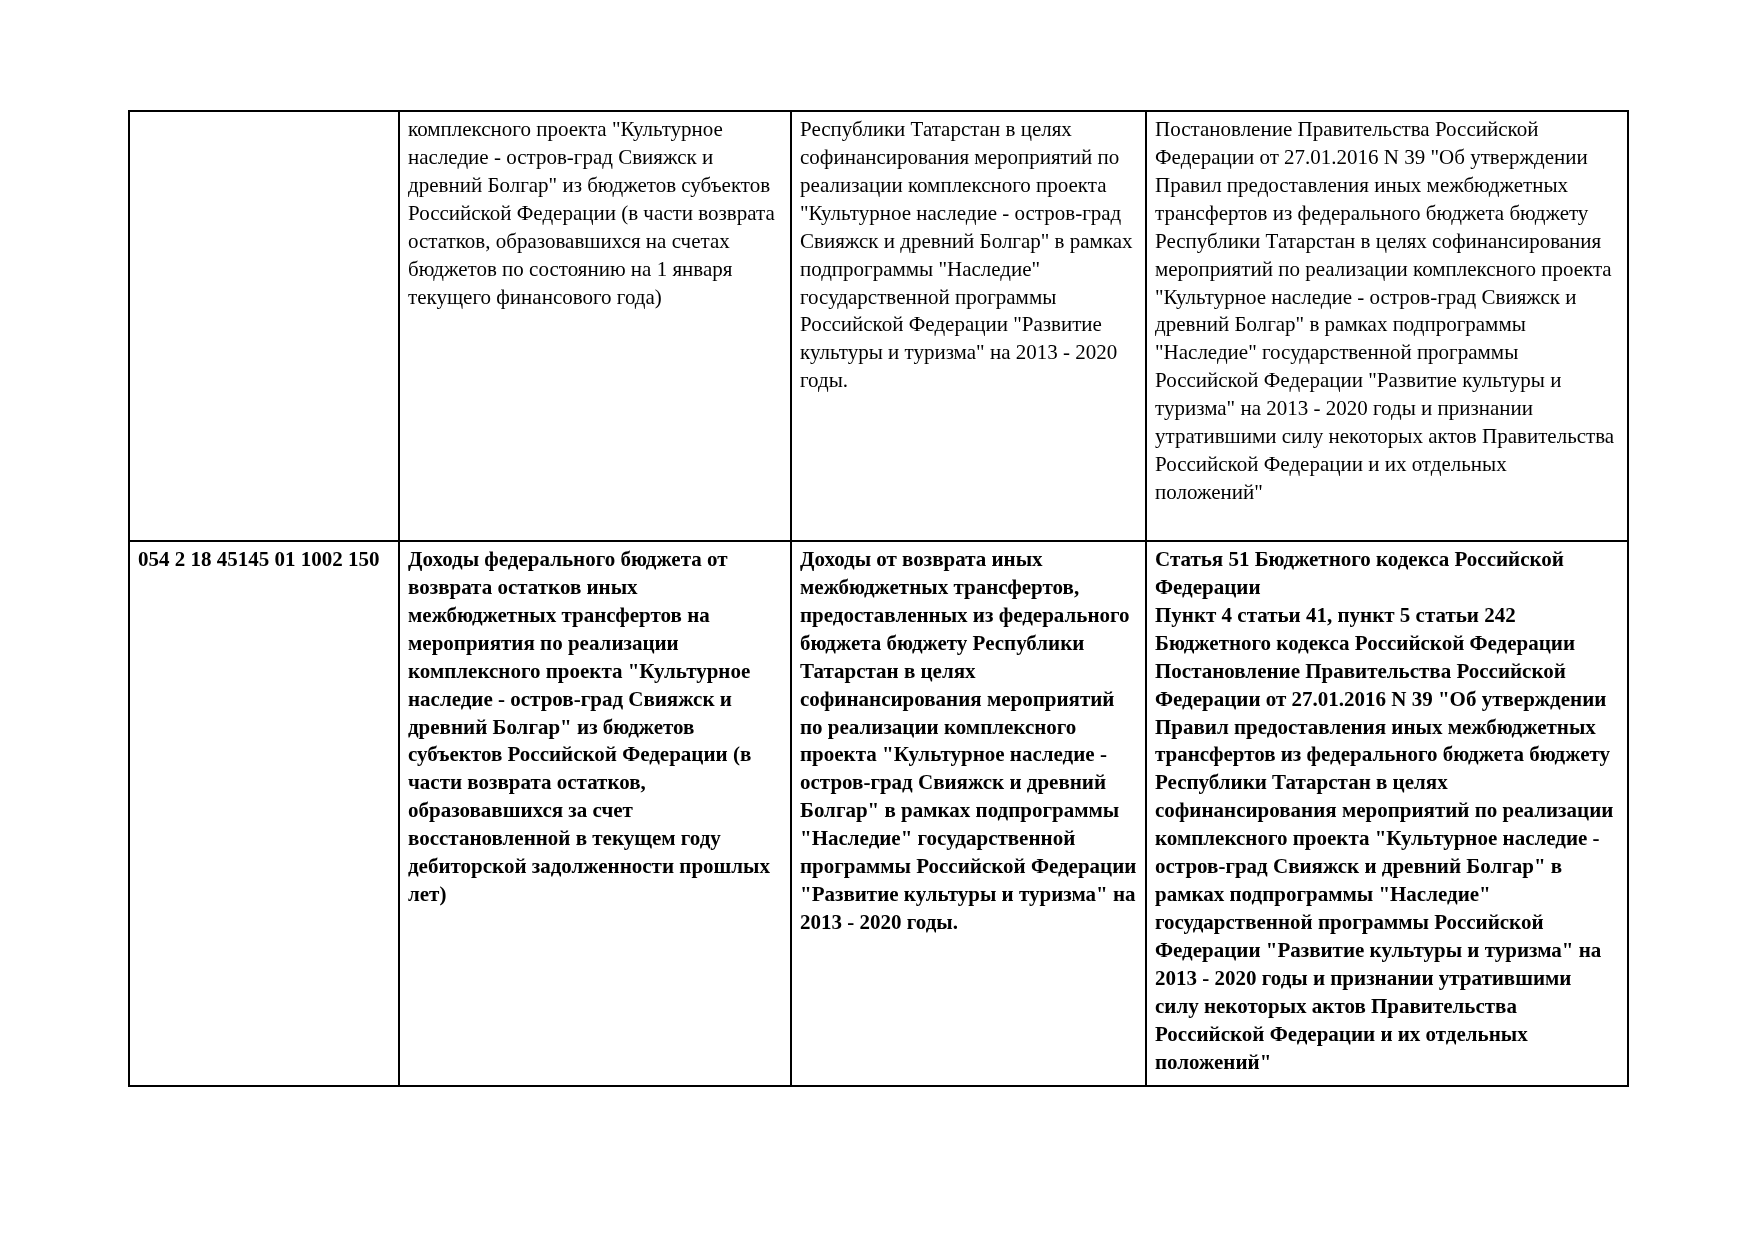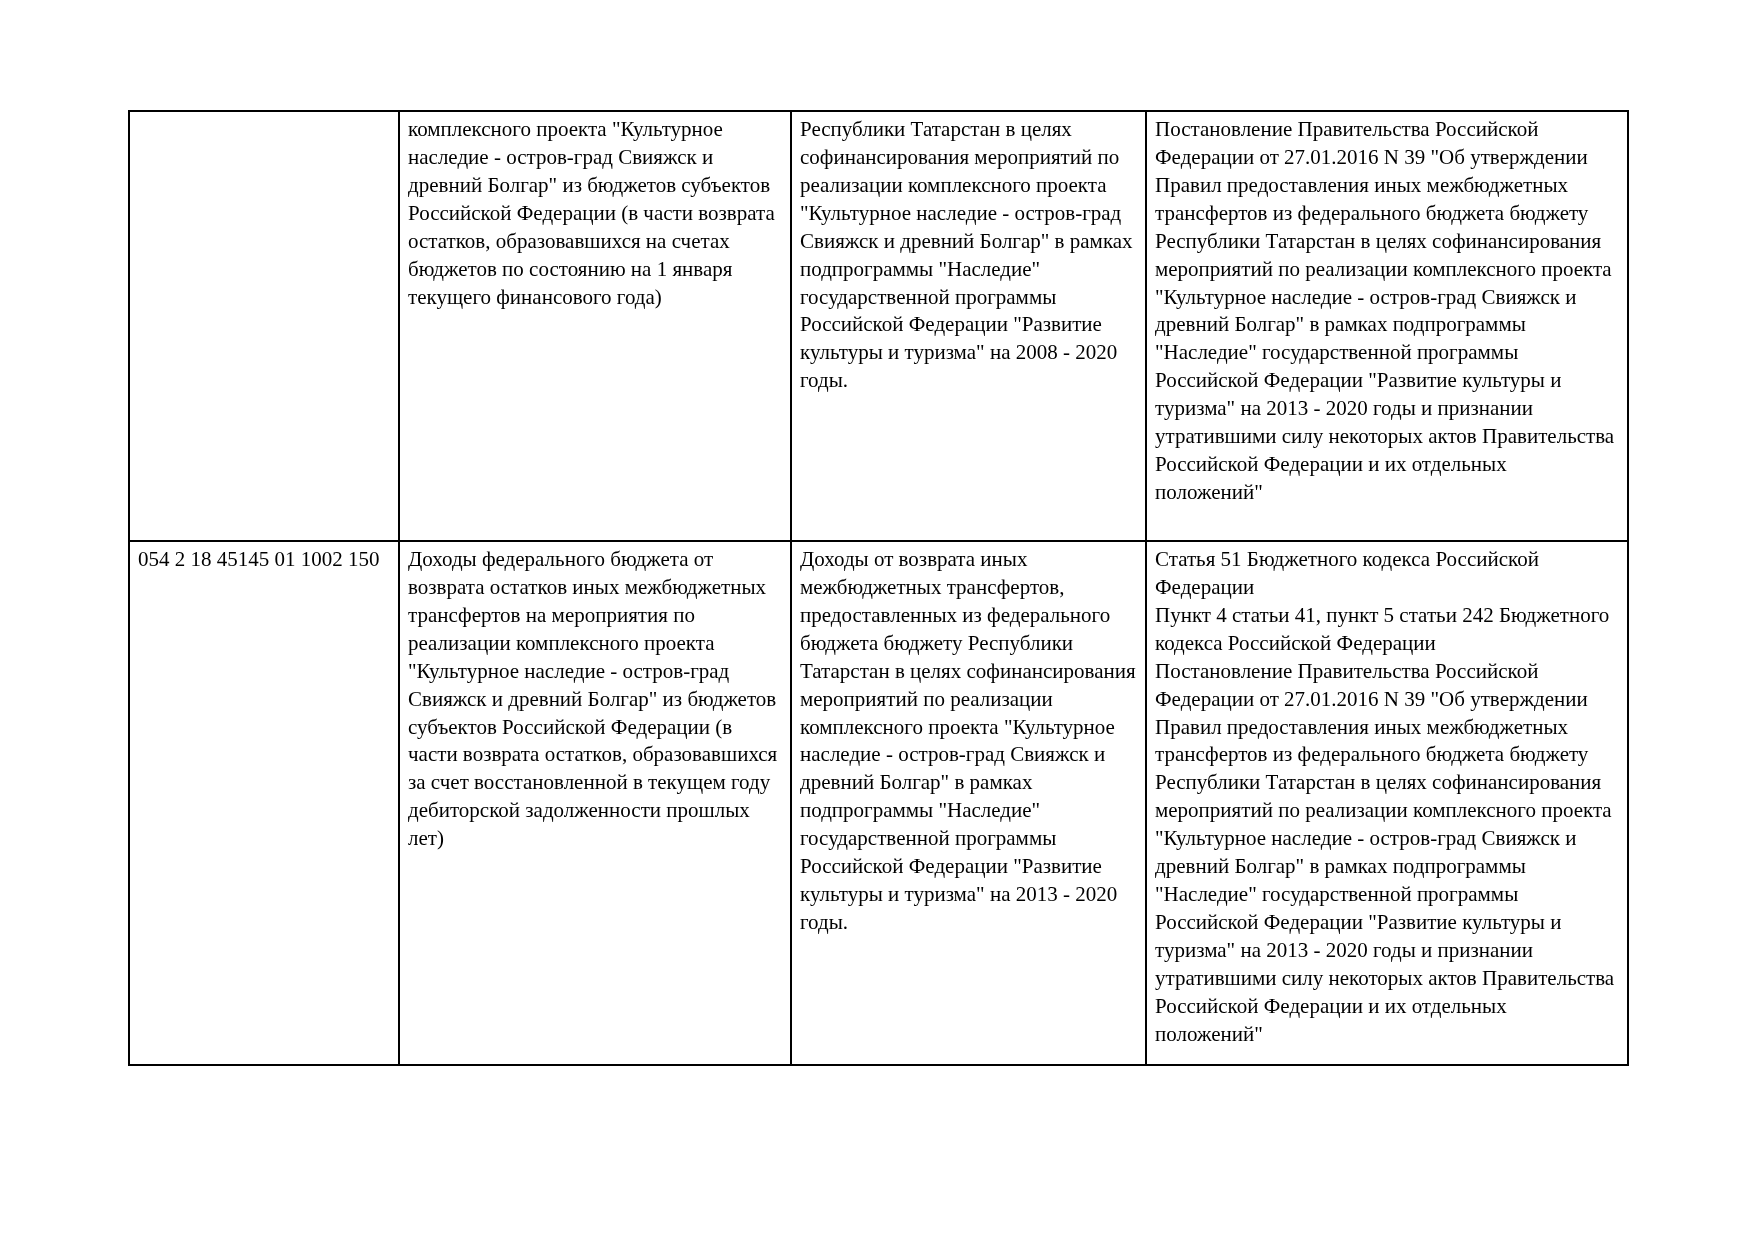--- a/index.html
+++ b/index.html
@@ -32,38 +32,38 @@
     font-size: 21px;
     line-height: 1.33;
     white-space: pre-line;
     overflow: hidden;
   }
   col.c-code  { width: 270px; }
   col.c-name  { width: 392px; }
   col.c-desc  { width: 355px; }
   col.c-legal { width: 482px; }
   tr.row-continued td { height: 416px; }
-  tr.row-main td { height: 510px; }
+  tr.row-main td { height: 510px; font-weight: bold; }
 </style>
 </head>
 <body>
 
 <div class="page">
   <table class="doc-table">
     <colgroup>
       <col class="c-code">
       <col class="c-name">
       <col class="c-desc">
       <col class="c-legal">
     </colgroup>
     <tbody>
       <tr class="row-continued">
         <td></td>
         <td>комплексного проекта "Культурное наследие - остров-град Свияжск и древний Болгар" из бюджетов субъектов Российской Федерации (в части возврата остатков, образовавшихся на счетах бюджетов по состоянию на 1 января текущего финансового года)</td>
-        <td>Республики Татарстан в целях софинансирования мероприятий по реализации комплексного проекта "Культурное наследие - остров-град Свияжск и древний Болгар" в рамках подпрограммы "Наследие" государственной программы Российской Федерации "Развитие культуры и туризма" на 2008 - 2020 годы.</td>
+        <td>Республики Татарстан в целях софинансирования мероприятий по реализации комплексного проекта "Культурное наследие - остров-град Свияжск и древний Болгар" в рамках подпрограммы "Наследие" государственной программы Российской Федерации "Развитие культуры и туризма" на 2013 - 2020 годы.</td>
         <td>Постановление Правительства Российской Федерации от 27.01.2016 N 39 "Об утверждении Правил предоставления иных межбюджетных трансфертов из федерального бюджета бюджету Республики Татарстан в целях софинансирования мероприятий по реализации комплексного проекта "Культурное наследие - остров-град Свияжск и древний Болгар" в рамках подпрограммы "Наследие" государственной программы Российской Федерации "Развитие культуры и туризма" на 2013 - 2020 годы и признании утратившими силу некоторых актов Правительства Российской Федерации и их отдельных положений"</td>
       </tr>
       <tr class="row-main">
         <td>054 2 18 45145 01 1002 150</td>
         <td>Доходы федерального бюджета от возврата остатков иных межбюджетных трансфертов на мероприятия по реализации комплексного проекта "Культурное наследие - остров-град Свияжск и древний Болгар" из бюджетов субъектов Российской Федерации (в части возврата остатков, образовавшихся за счет восстановленной в текущем году дебиторской задолженности прошлых лет)</td>
         <td>Доходы от возврата иных межбюджетных трансфертов, предоставленных из федерального бюджета бюджету Республики Татарстан в целях софинансирования мероприятий по реализации комплексного проекта "Культурное наследие - остров-град Свияжск и древний Болгар" в рамках подпрограммы "Наследие" государственной программы Российской Федерации "Развитие культуры и туризма" на 2013 - 2020 годы.</td>
         <td>Статья 51 Бюджетного кодекса Российской Федерации
 Пункт 4 статьи 41, пункт 5 статьи 242 Бюджетного кодекса Российской Федерации
 Постановление Правительства Российской Федерации от 27.01.2016 N 39 "Об утверждении Правил предоставления иных межбюджетных трансфертов из федерального бюджета бюджету Республики Татарстан в целях софинансирования мероприятий по реализации комплексного проекта "Культурное наследие - остров-град Свияжск и древний Болгар" в рамках подпрограммы "Наследие" государственной программы Российской Федерации "Развитие культуры и туризма" на 2013 - 2020 годы и признании утратившими силу некоторых актов Правительства Российской Федерации и их отдельных положений"</td>
       </tr>

